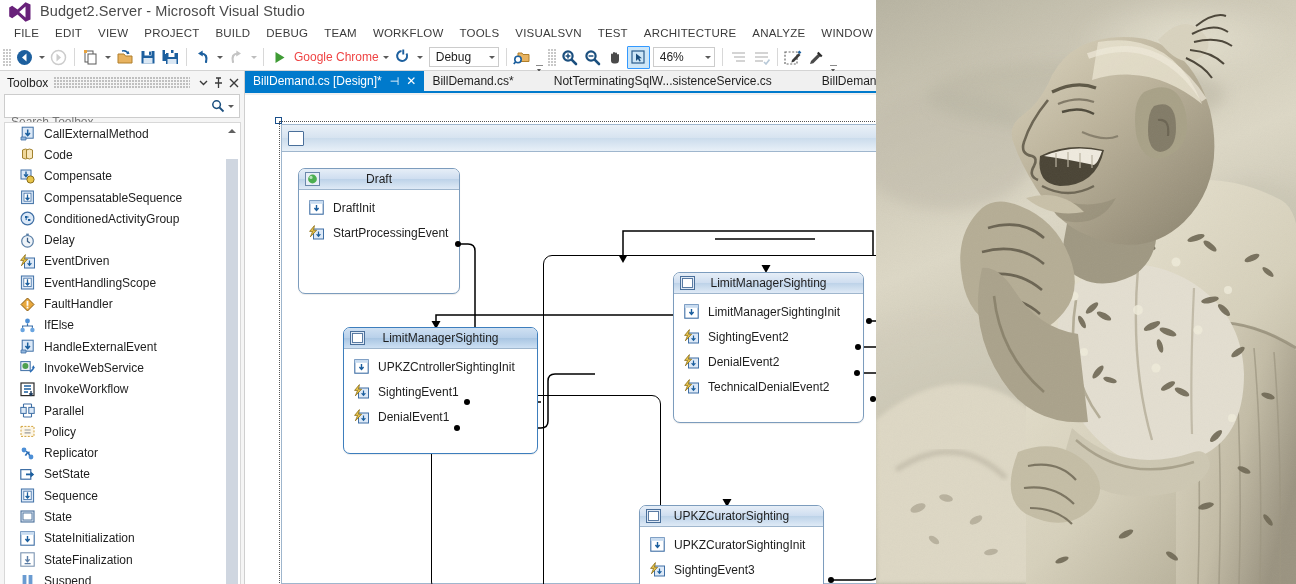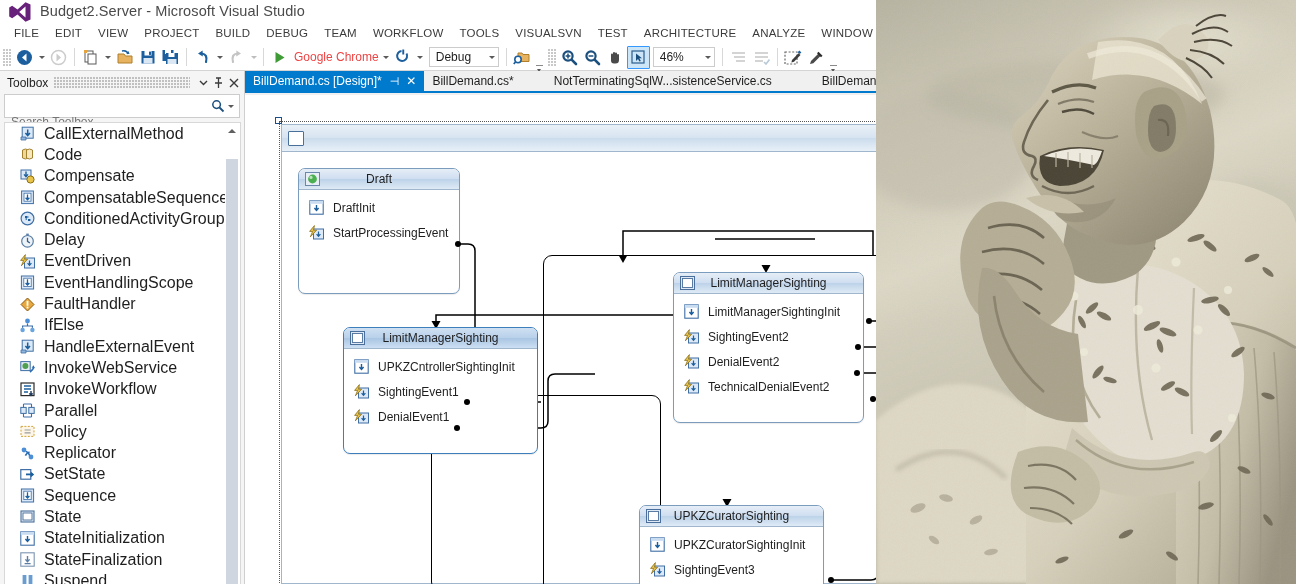--- a/index.html
+++ b/index.html
@@ -167,21 +167,21 @@
     width: 237px; height: 533px;
     background: #ffffff;
     border: 1px solid #d8d8d8; border-bottom: none;
     overflow: hidden;
   }
   .tbx-row {
     height: 21.3px; display: flex; align-items: center;
     padding-left: 14px; white-space: nowrap;
   }
   .tbx-row .lbl {
-    font-size: 16px; color: #1e1e1e; margin-left: 9px;
+    font-size: 12px; color: #1e1e1e; margin-left: 9px;
   }
   .tbx-icon {
     width: 16px; height: 16px; flex: 0 0 auto;
     display:flex; align-items:center; justify-content:center;
   }
   .tbx-scroll-up {
     position: absolute; right: 1px; top: 1px;
     width: 15px; height: 14px;
     display:flex;align-items:center;justify-content:center;
     background: #ffffff;

